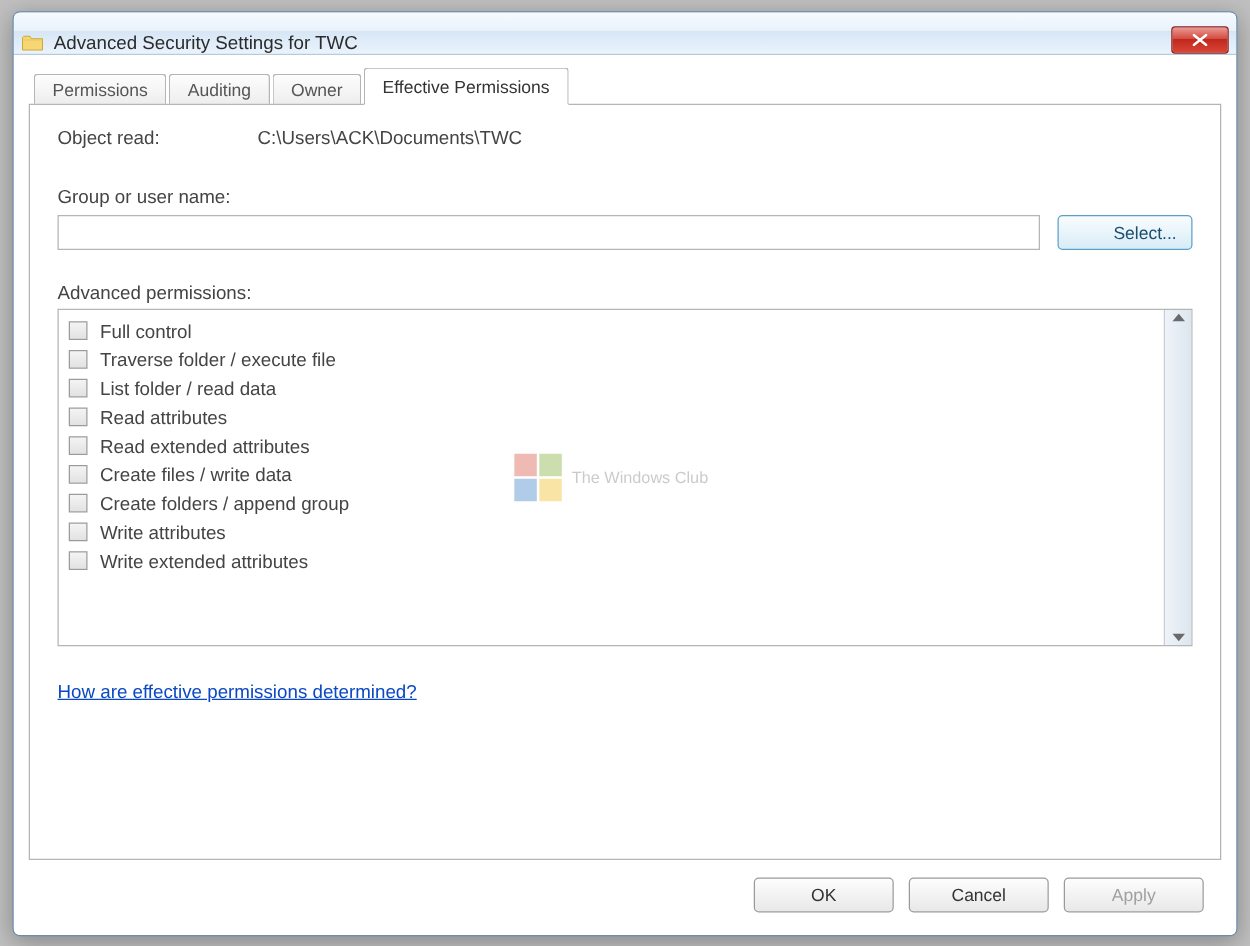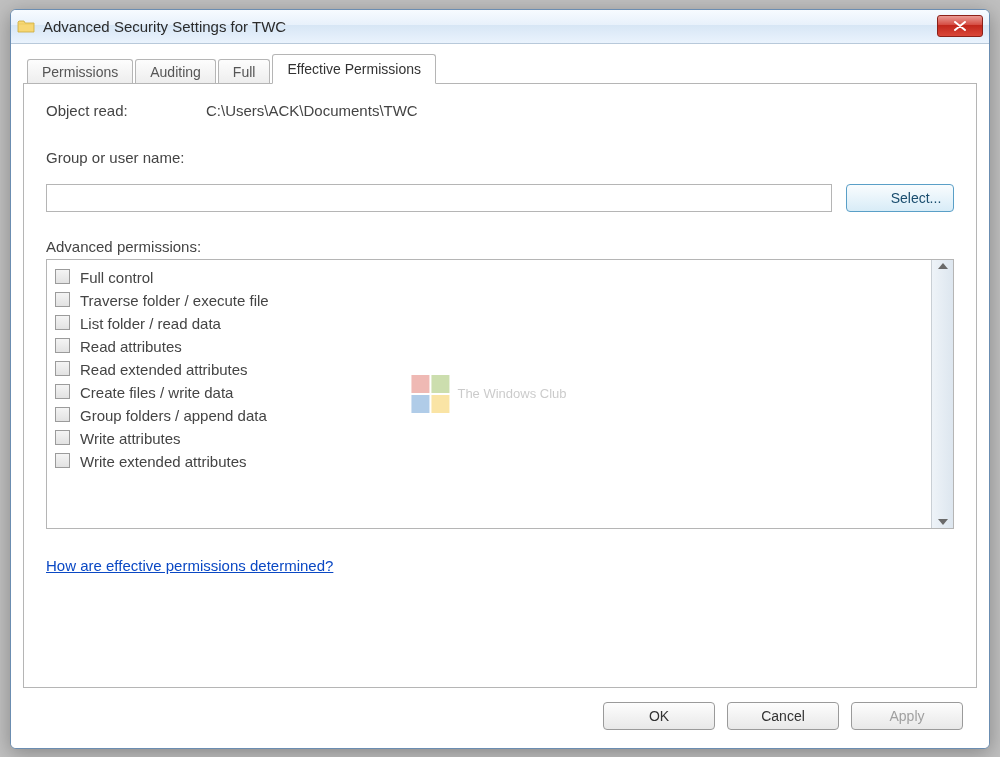--- a/index.html
+++ b/index.html
@@ -22,21 +22,21 @@
     border-radius: 6px;
     box-shadow: 0 4px 20px rgba(0,0,0,0.3);
     display: flex;
     flex-direction: column;
     overflow: hidden;
   }
   .titlebar {
     height: 34px;
     background: linear-gradient(to bottom, #f7fbff 0%, #e8f1fb 45%, #d7e6f5 46%, #eaf3fd 100%);
     display: flex;
-    align-items: center;
+    align-items: flex-end;
     padding: 0 6px;
     border-bottom: 1px solid #b8c9da;
   }
   .titlebar .title-icon {
     width: 18px; height: 18px;
     margin-right: 8px;
     display:flex;align-items:center;justify-content:center;
   }
   .titlebar .title-text {
     flex: 1;
@@ -107,21 +107,21 @@
   .row-obj {
     display:flex;
     font-size: 15px;
     color: #444;
     margin-bottom: 30px;
   }
   .row-obj .lbl { width: 160px; }
   .row-gun-label {
     font-size: 15px;
     color: #444;
-    margin-bottom: 18px;
+    margin-bottom: 6px;
   }
   .row-gun {
     display:flex; gap: 14px;
     margin-bottom: 26px;
   }
   .gun-input {
     flex: 1;
     height: 28px;
     border: 1px solid #b5b5b5;
     background: #fff;
@@ -241,21 +241,21 @@
       <svg width="12" height="10" viewBox="0 0 12 10">
         <path d="M1 1 L11 9 M11 1 L1 9" stroke="#fff" stroke-width="2" stroke-linecap="round"></path>
       </svg>
     </div>
   </div>
 
   <div class="client">
     <div class="tabstrip">
       <div class="tab">Permissions</div>
       <div class="tab">Auditing</div>
-      <div class="tab">Full</div>
+      <div class="tab">Owner</div>
       <div class="tab active">Effective Permissions</div>
     </div>
 
     <div class="tabpanel">
 
 
       <div class="row-obj">
         <span class="lbl">Object read:</span>
         <span>C:\Users\ACK\Documents\TWC</span>
       </div>
@@ -298,21 +298,21 @@
               <div class="perm-row">
                 <span class="cb"></span>
                 <span>Read extended attributes</span>
               </div>
               <div class="perm-row">
                 <span class="cb"></span>
                 <span>Create files / write data</span>
               </div>
               <div class="perm-row">
                 <span class="cb"></span>
-                <span>Group folders / append data</span>
+                <span>Create folders / append group</span>
               </div>
               <div class="perm-row">
                 <span class="cb"></span>
                 <span>Write attributes</span>
               </div>
               <div class="perm-row">
                 <span class="cb"></span>
                 <span>Write extended attributes</span>
               </div>
             </div>

